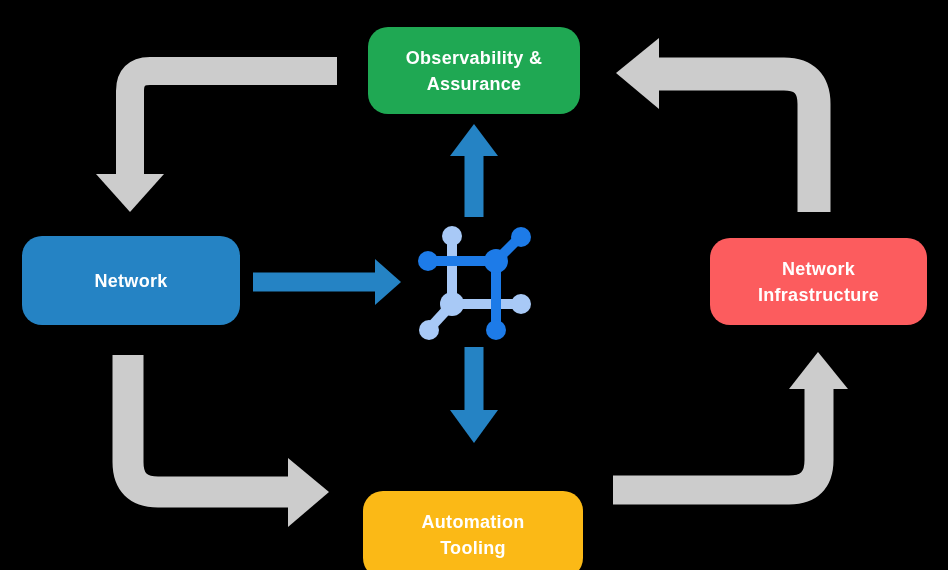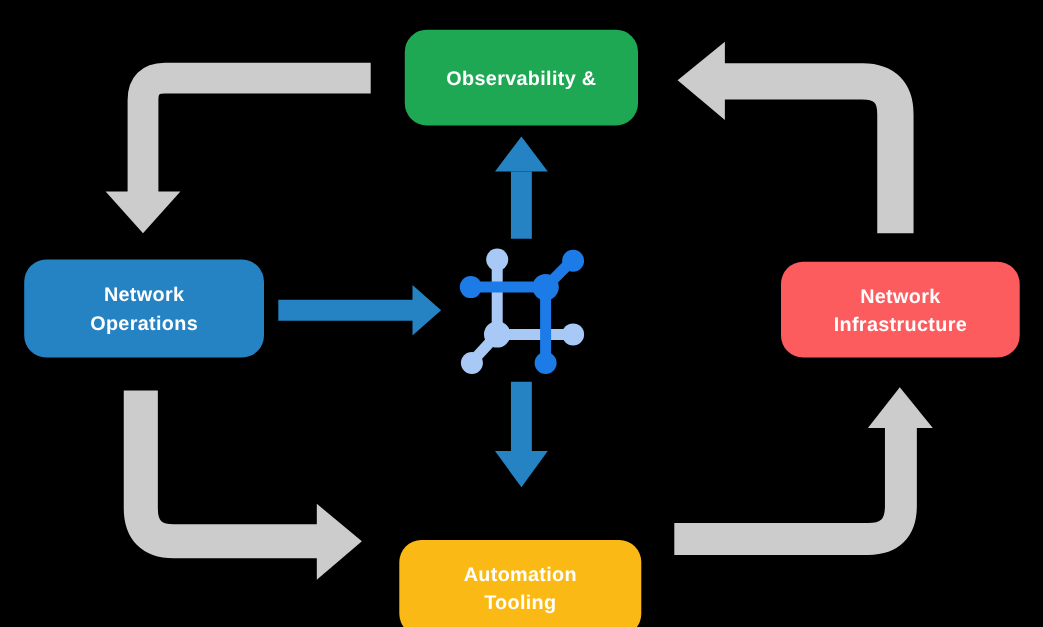--- a/index.html
+++ b/index.html
@@ -115,25 +115,25 @@
       <path class="icon-dark-stroke" stroke-linecap="round" d="M496,261 L520,237"></path>
       <circle class="icon-dark-fill" cx="428" cy="261" r="10"></circle>
       <circle class="icon-dark-fill" cx="496" cy="261" r="12"></circle>
       <circle class="icon-dark-fill" cx="521" cy="237" r="10"></circle>
       <circle class="icon-dark-fill" cx="496" cy="330" r="10"></circle>
     </g>
   </svg>
 
   <div class="node node-observability" style="background-color: rgb(31, 168, 83);">
     <span>Observability &amp;</span>
+    <span>Assurance</span>
   </div>
 
   <div class="node node-operations" style="background-color: rgb(37, 131, 196);">
     <span>Network</span>
-    <span>Operations</span>
   </div>
 
   <div class="node node-infrastructure" style="background-color: rgb(252, 92, 94);">
     <span>Network</span>
     <span>Infrastructure</span>
   </div>
 
   <div class="node node-automation" style="background-color: rgb(251, 185, 22); margin-top: 40px;">
     <span>Automation</span>
     <span>Tooling</span>

